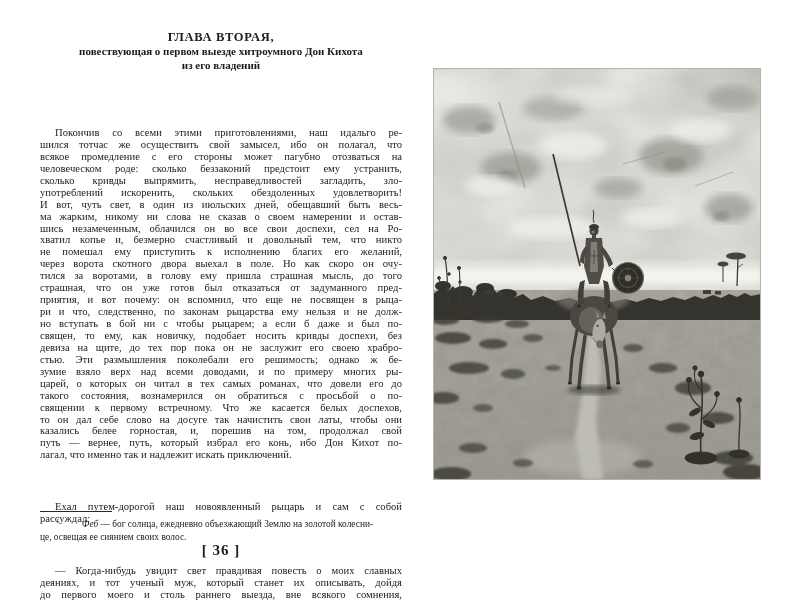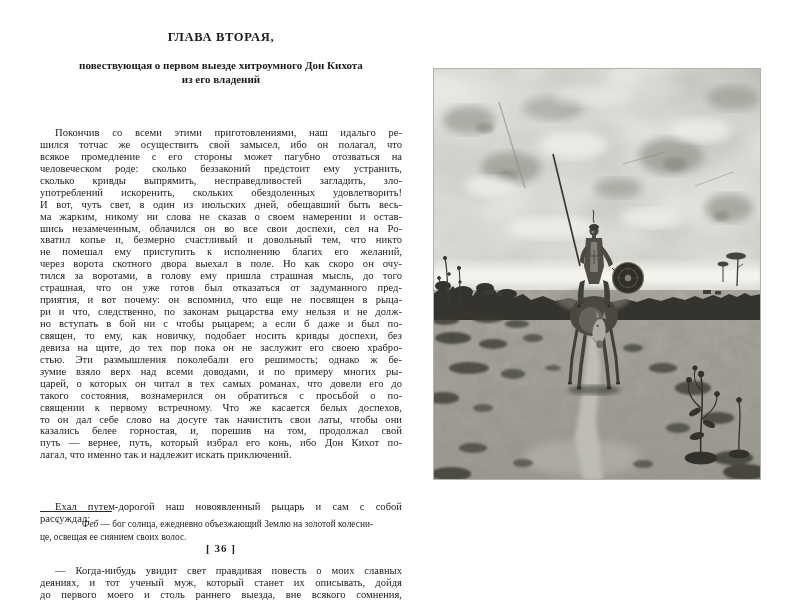--- a/index.html
+++ b/index.html
@@ -9,37 +9,37 @@
     font-family:"Liberation Serif","DejaVu Serif",serif;
   }
   .page{position:absolute;inset:0;background:#ffffff;}
   .text-col{position:absolute;left:40px;top:0;width:362px;height:600px;}
   .heading{
     position:absolute;top:30px;left:0;right:0;text-align:center;
     font-weight:700;font-size:12.5px;letter-spacing:.7px;
   }
   .subtitle{
     position:absolute;top:45px;left:0;right:0;text-align:center;
-    font-weight:700;font-size:11px;line-height:13.5px;white-space:pre-line;margin-top:14px;
+    font-weight:700;font-size:11px;line-height:13.5px;white-space:pre-line;
   }
   .body-text{
     position:absolute;top:87px;left:0;width:362px;
     font-size:10.6px;line-height:11.93px;
   }
   .tline{text-align:justify;text-align-last:justify;}
   .tline.last{text-align-last:left;}
   .tline.first{text-indent:15px;margin-top:40px;}
   .fn-rule{position:absolute;top:511px;left:0;width:72px;border-top:1px solid #2a2a2a;}
   .footnote{position:absolute;top:515px;left:0;width:362px;font-size:9.4px;line-height:13.4px;}
   .fn-line1{text-indent:16px;}
   .fn-marker{font-size:7px;vertical-align:3.5px;}
   .fn-term{margin-left:20px;}
   .page-number{
     position:absolute;top:542px;left:0;right:0;text-align:center;
-    font-size:11px;font-weight:700;letter-spacing:1px;
+    font-size:15px;font-weight:700;letter-spacing:1px;
   }
   .plate{position:absolute;left:433px;top:68px;width:328px;height:412px;}
   .plate svg{display:block;}
 </style>
 </head>
 <body>
 
 <div class="page">
   <div class="text-col">
     <div class="heading">ГЛАВА ВТОРАЯ,</div>

